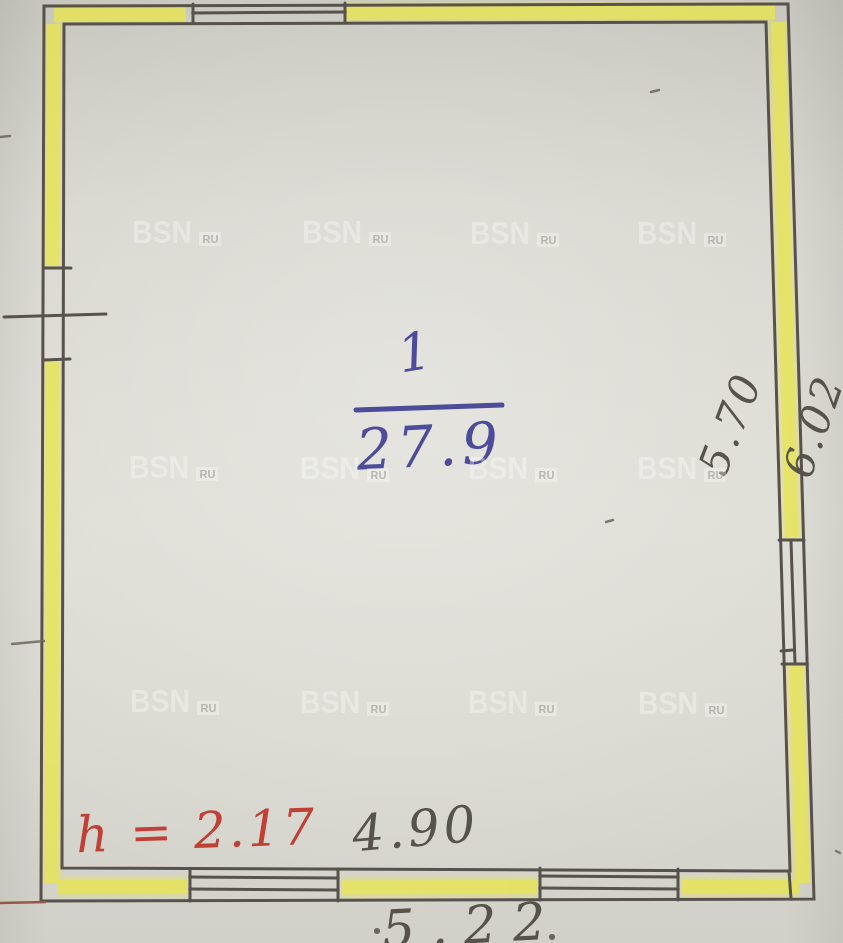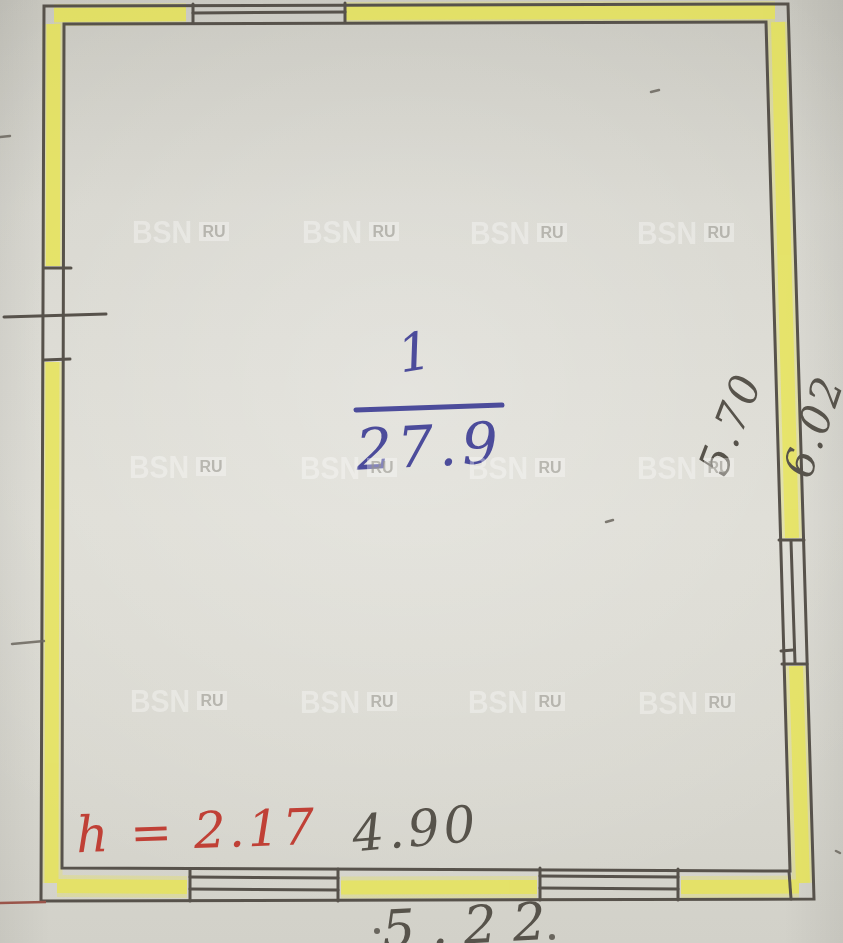--- a/index.html
+++ b/index.html
@@ -36,24 +36,24 @@
     display:flex;align-items:flex-start;
     font-family:"Liberation Sans", sans-serif;
     pointer-events:none;
   }
   .wm-text{
     font-size:31px;font-weight:800;letter-spacing:0px;line-height:0.8;
     color:rgba(255,255,255,0.34);
     transform:scaleX(0.92);transform-origin:left;
   }
   .wm-badge{
-    margin-left:2px;margin-top:1px;
+    margin-left:2px;margin-top:11px;
     background:rgba(255,255,255,0.32);
     color:rgba(150,149,140,0.60);
-    font-size:16px;font-weight:800;
+    font-size:11px;font-weight:800;
     padding:2px 3px 1px 3px;line-height:1;
   }
   
   .wm.r1c1{left:132px;top:221px;} .wm.r1c2{left:302px;top:221px;}
   .wm.r1c3{left:470px;top:222px;} .wm.r1c4{left:637px;top:222px;}
   .wm.r2c1{left:129px;top:456px;} .wm.r2c2{left:300px;top:457px;}
   .wm.r2c3{left:468px;top:457px;} .wm.r2c4{left:637px;top:457px;}
   .wm.r3c1{left:130px;top:690px;} .wm.r3c2{left:300px;top:691px;}
   .wm.r3c3{left:468px;top:691px;} .wm.r3c4{left:638px;top:692px;}
   .wall-glow{stroke:var(--wall-highlight,#e9e64c);stroke-width:22;opacity:0.30;fill:none;}

